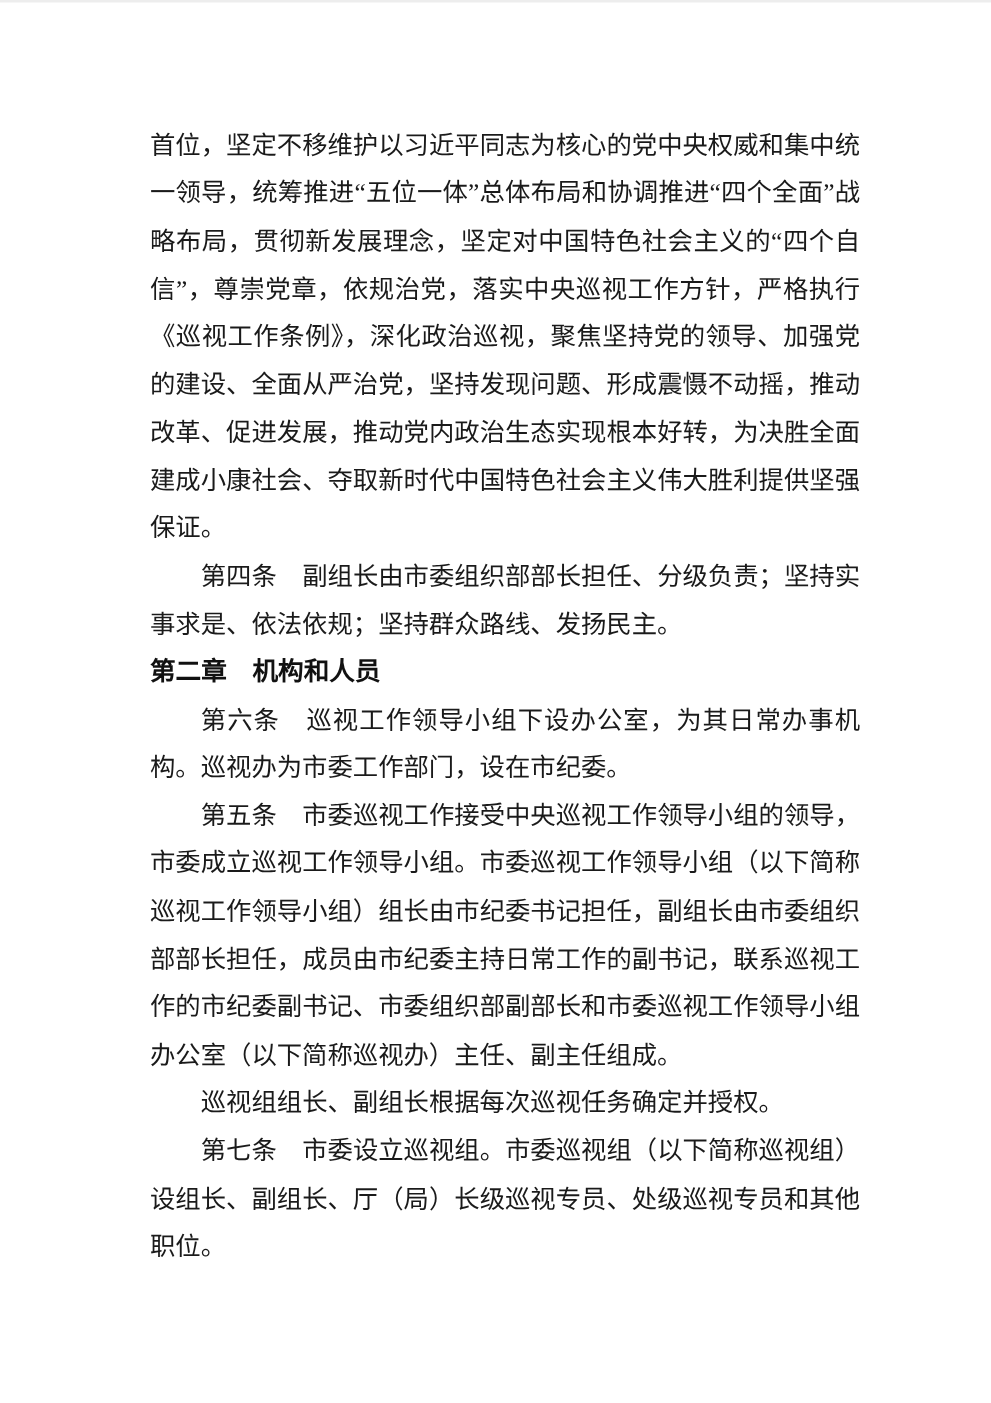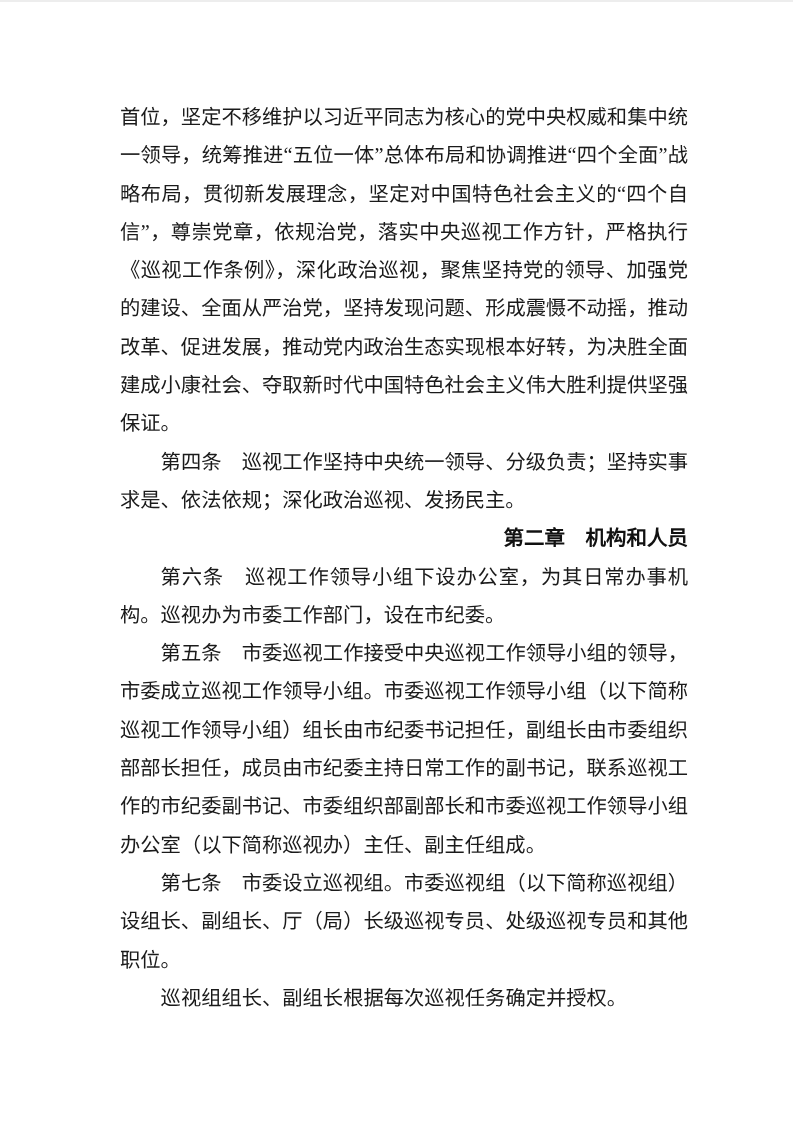--- a/index.html
+++ b/index.html
@@ -35,40 +35,40 @@
     color: #1a1a1a;
     font-family: "Liberation Serif", serif;
   }
   .para.indent {
     text-indent: 2em;
   }
   .chapter-heading {
     margin: 0;
     font-size: 20.5px;
     line-height: 38.3px;
-    text-align: right;
+    text-align: left;
     font-weight: 700;
     color: #111111;
     font-family: "Liberation Sans", sans-serif;
   }
 </style>
 </head>
 <body>
 
 <div class="scan-edge"></div>
 
 <div class="page">
 
   <p class="para">首位，坚定不移维护以习近平同志为核心的党中央权威和集中统一领导，统筹推进“五位一体”总体布局和协调推进“四个全面”战略布局，贯彻新发展理念，坚定对中国特色社会主义的“四个自信”，尊崇党章，依规治党，落实中央巡视工作方针，严格执行《巡视工作条例》，深化政治巡视，聚焦坚持党的领导、加强党的建设、全面从严治党，坚持发现问题、形成震慑不动摇，推动改革、促进发展，推动党内政治生态实现根本好转，为决胜全面建成小康社会、夺取新时代中国特色社会主义伟大胜利提供坚强保证。</p>
 
-  <p class="para indent">第四条　巡视工作坚持中央统一领导、分级负责；坚持实事求是、依法依规；深化政治巡视、发扬民主。</p>
+  <p class="para indent">第四条　副组长由市委组织部部长担任、分级负责；坚持实事求是、依法依规；坚持群众路线、发扬民主。</p>
 
   <h2 class="chapter-heading">第二章　机构和人员</h2>
 
   <p class="para indent">第六条　巡视工作领导小组下设办公室，为其日常办事机构。巡视办为市委工作部门，设在市纪委。</p>
 
   <p class="para indent">第五条　市委巡视工作接受中央巡视工作领导小组的领导，市委成立巡视工作领导小组。市委巡视工作领导小组（以下简称巡视工作领导小组）组长由市纪委书记担任，副组长由市委组织部部长担任，成员由市纪委主持日常工作的副书记，联系巡视工作的市纪委副书记、市委组织部副部长和市委巡视工作领导小组办公室（以下简称巡视办）主任、副主任组成。</p>
 
+  <p class="para indent">巡视组组长、副组长根据每次巡视任务确定并授权。</p>
+
   <p class="para indent">第七条　市委设立巡视组。市委巡视组（以下简称巡视组）设组长、副组长、厅（局）长级巡视专员、处级巡视专员和其他职位。</p>
-
-  <p class="para indent">巡视组组长、副组长根据每次巡视任务确定并授权。</p>
 
 </div>
 
 </body></html>

